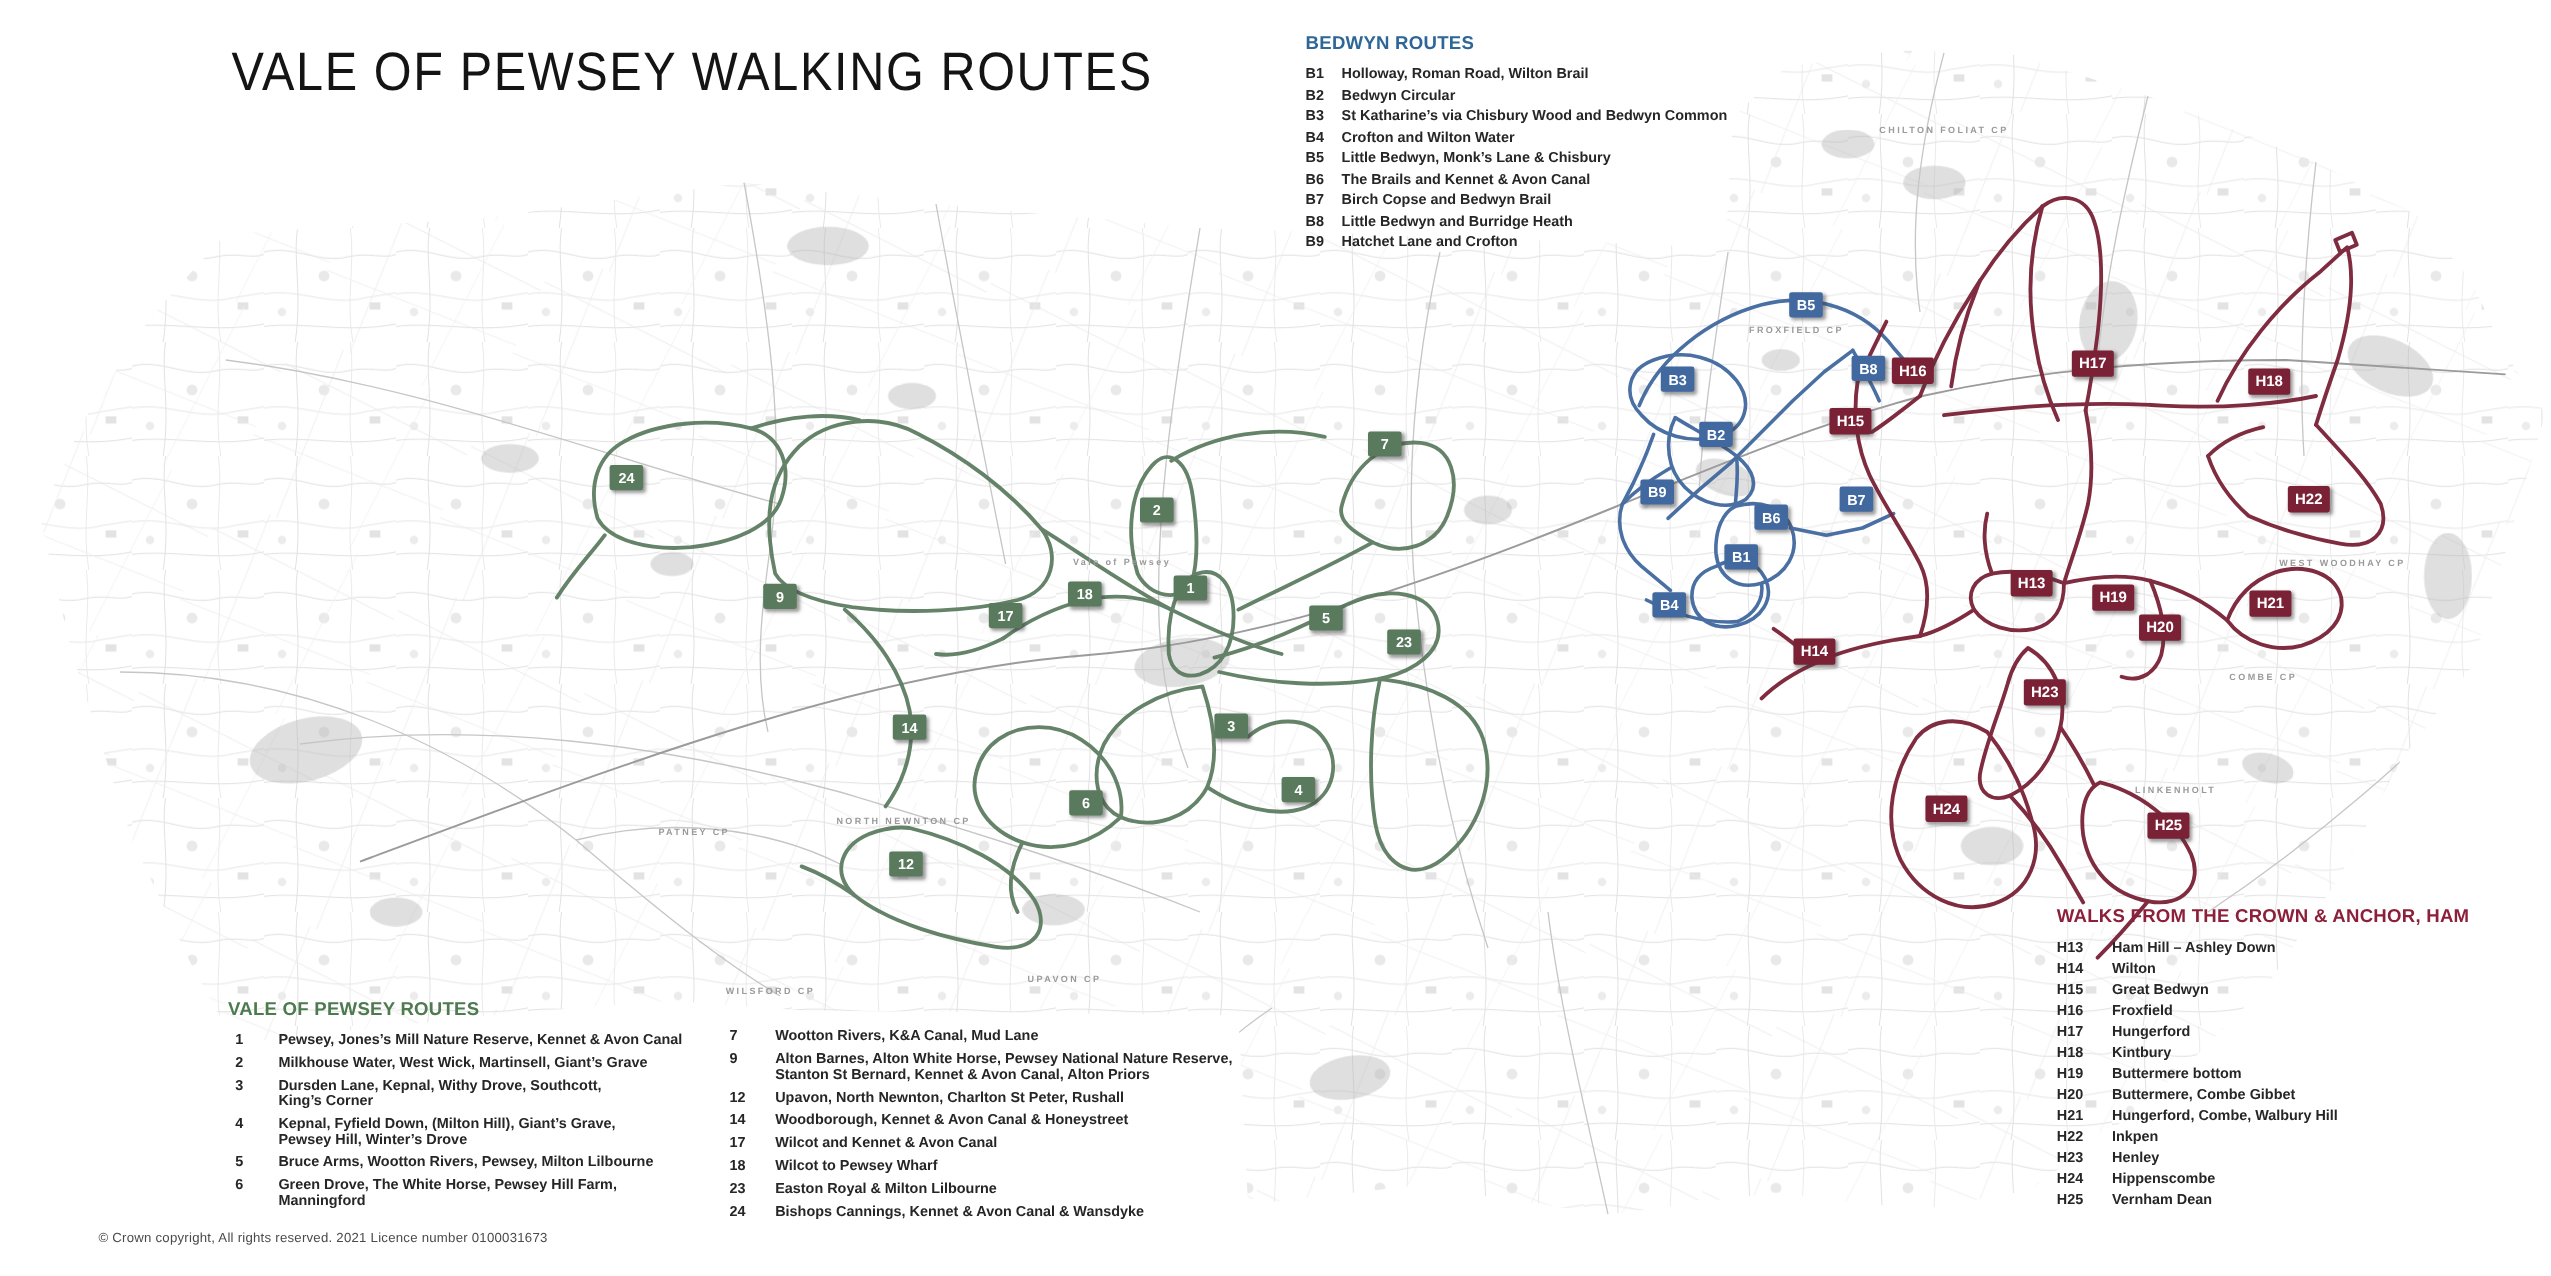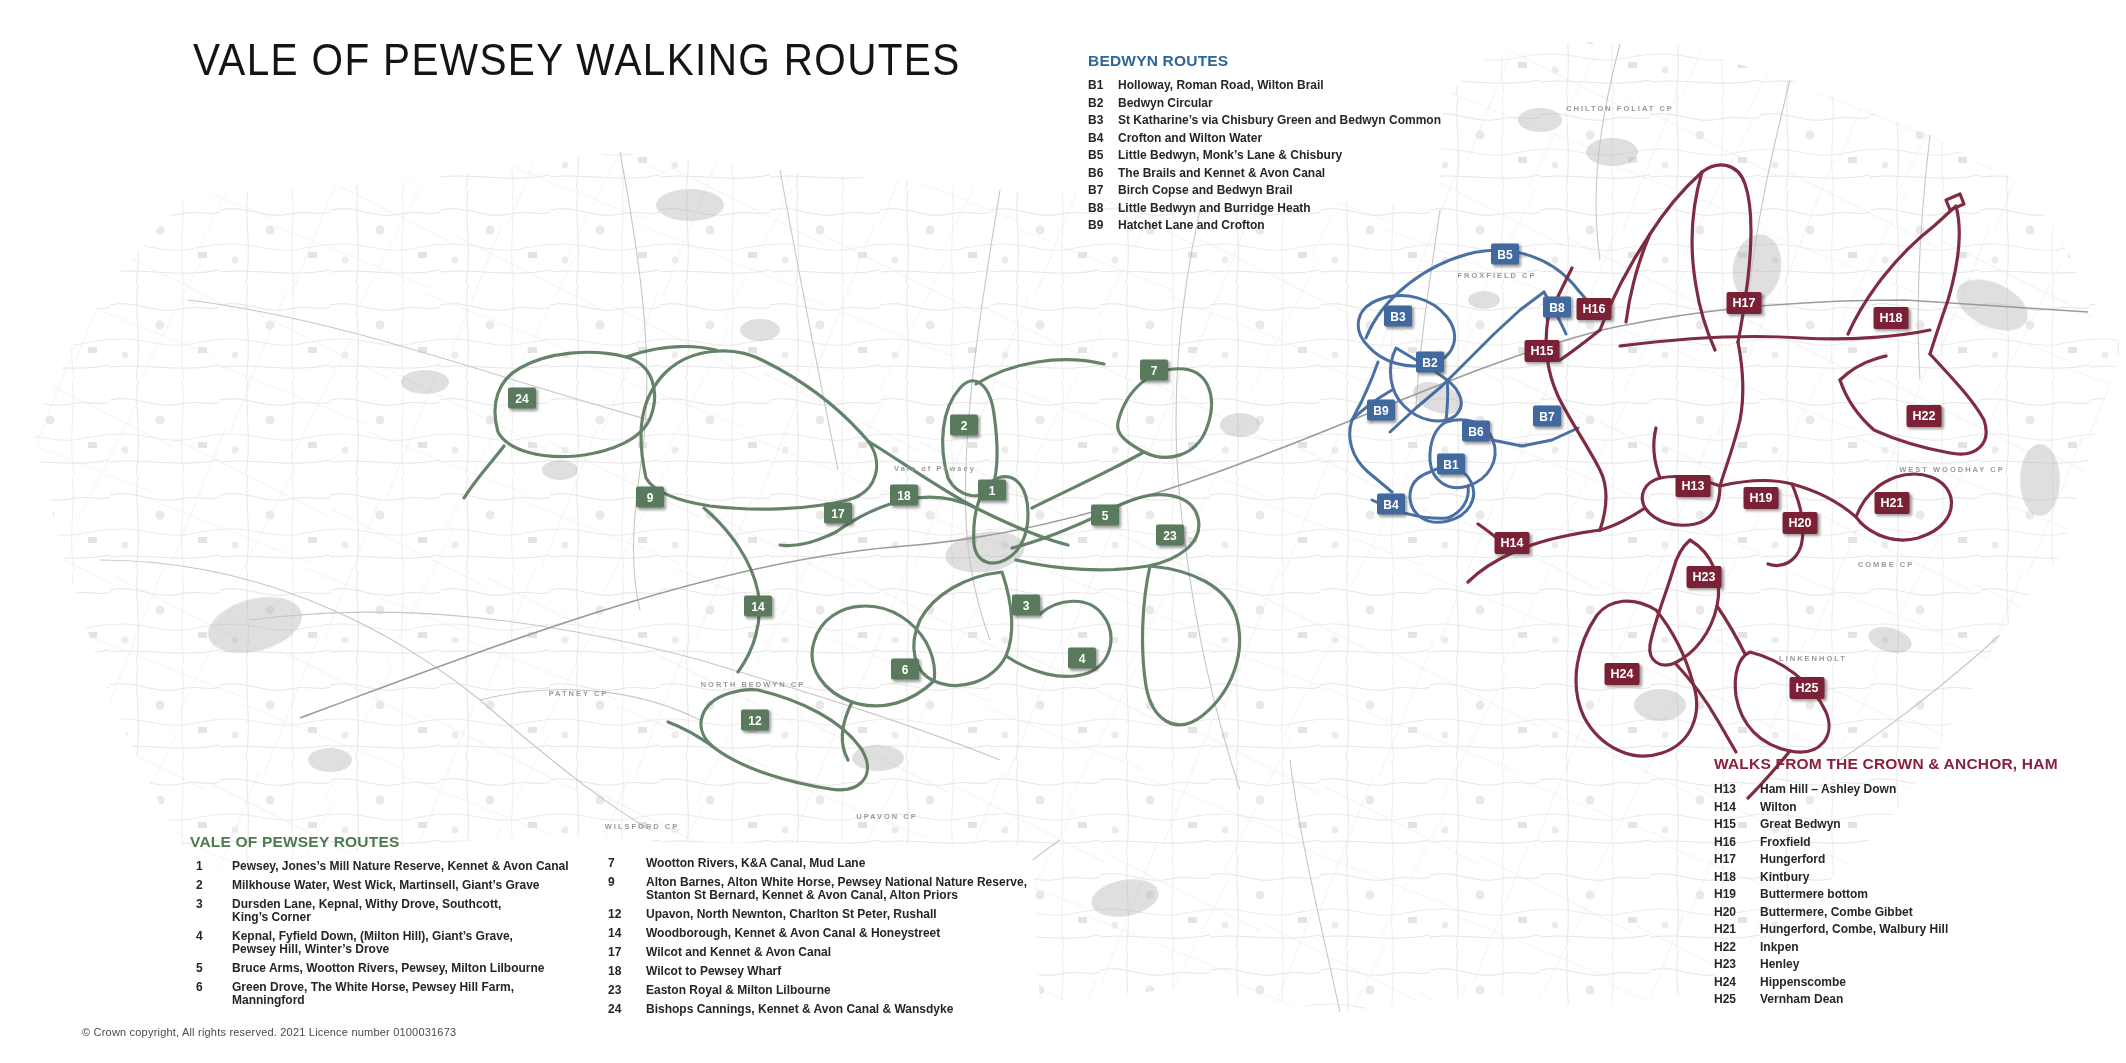--- a/index.html
+++ b/index.html
@@ -16,21 +16,21 @@
   #page-title{
     position:absolute;left:193px;top:34px;z-index:5;
     font-size:45px;font-weight:400;color:#141414;
     letter-spacing:1.5px;white-space:nowrap;
     transform:scaleX(.9);transform-origin:left top;
   }
 
   
   .legend{position:absolute;z-index:6;}
   .legend-heading{font-weight:bold;font-size:15.5px;letter-spacing:.2px;white-space:nowrap;}
-  #bedwyn-heading{color:var(--blue_heading);margin-top:24px;}
+  #bedwyn-heading{color:var(--blue_heading);}
   #vale-heading{color:var(--green_heading);}
   #ham-heading{color:var(--maroon_heading);}
 
   .legend-items{margin-top:9px;}
   .legend-item{display:grid;grid-template-columns:var(--codew,30px) 1fr;
     font-size:12px;font-weight:bold;color:#262626;line-height:13px;margin-bottom:4.5px;}
   .legend-item .nm{white-space:pre-line;}
   #vale-col1 .legend-item, #vale-col2 .legend-item{margin-bottom:6px;}
   #bedwyn-legend{left:1088px;top:28px;--codew:30px;}
   #vale-heading-box{left:190px;top:833px;text-align:center;}
@@ -229,21 +229,21 @@
         <div class="legend-item">
           <span class="cd">B1</span>
           <span class="nm">Holloway, Roman Road, Wilton Brail</span>
         </div>
         <div class="legend-item">
           <span class="cd">B2</span>
           <span class="nm">Bedwyn Circular</span>
         </div>
         <div class="legend-item">
           <span class="cd">B3</span>
-          <span class="nm">St Katharine’s via Chisbury Green and Bedwyn Common</span>
+          <span class="nm">St Katharine’s via Chisbury Wood and Bedwyn Common</span>
         </div>
         <div class="legend-item">
           <span class="cd">B4</span>
           <span class="nm">Crofton and Wilton Water</span>
         </div>
         <div class="legend-item">
           <span class="cd">B5</span>
           <span class="nm">Little Bedwyn, Monk’s Lane &amp; Chisbury</span>
         </div>
         <div class="legend-item">
@@ -430,19 +430,19 @@
       <div class="marker maroon" style="left: 1807px; top: 688px;">H25</div>
     </div>
   <div id="maplabels">
       <span class="maplabel" style="left: 935px; top: 452px;">Vale of Pewsey</span>
       <span class="maplabel" style="left: 1497px; top: 259px;">FROXFIELD CP</span>
       <span class="maplabel" style="left: 1620px; top: 92px;">CHILTON FOLIAT CP</span>
       <span class="maplabel" style="left: 1886px; top: 548px;">COMBE CP</span>
       <span class="maplabel" style="left: 1952px; top: 453px;">WEST WOODHAY CP</span>
       <span class="maplabel" style="left: 1813px; top: 642px;">LINKENHOLT</span>
       <span class="maplabel" style="left: 887px; top: 800px;">UPAVON CP</span>
-      <span class="maplabel" style="left: 753px; top: 668px;">NORTH BEDWYN CP</span>
+      <span class="maplabel" style="left: 753px; top: 668px;">NORTH NEWNTON CP</span>
       <span class="maplabel" style="left: 642px; top: 810px;">WILSFORD CP</span>
       <span class="maplabel" style="left: 560px; top: 677px; padding-left: 37px;">PATNEY CP</span>
     </div>
 
   <div id="copyright">© Crown copyright, All rights reserved. 2021 Licence number 0100031673</div>
 </div>
 
 </body></html>

